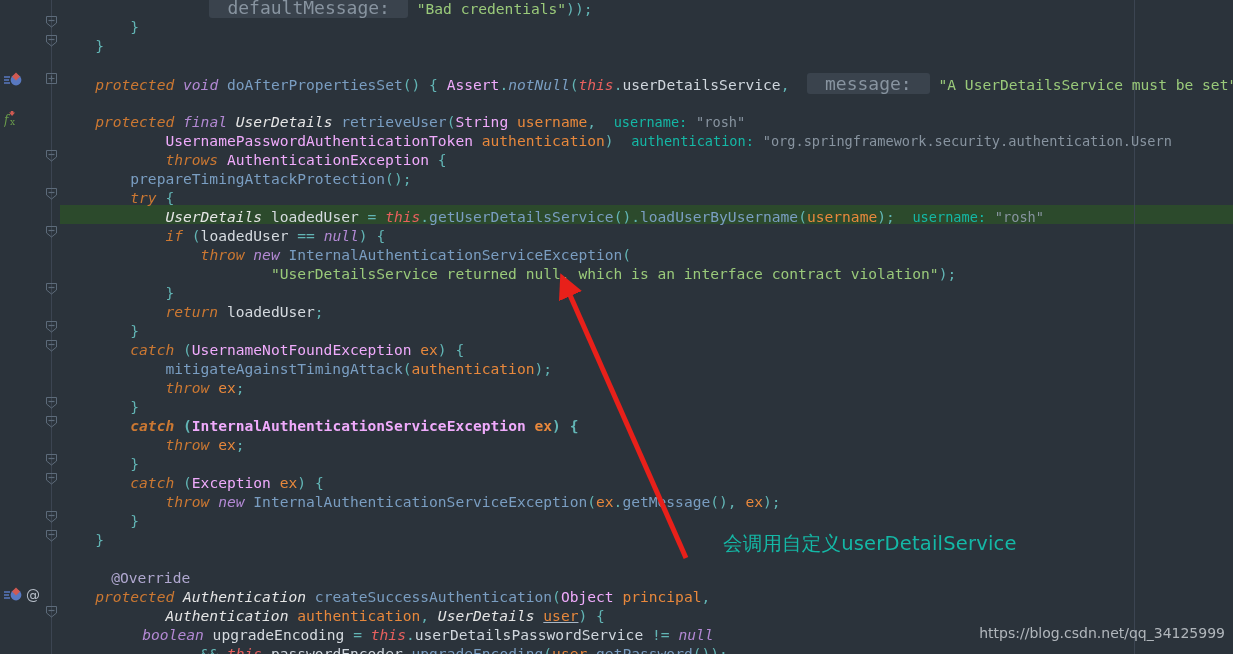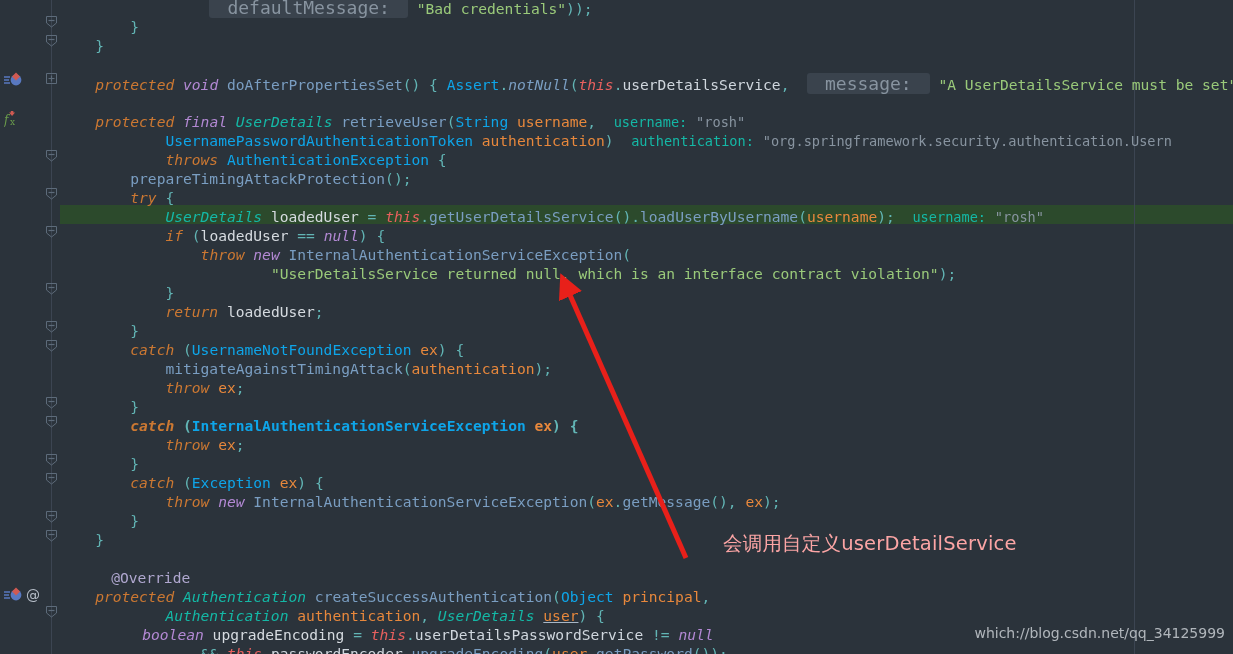--- a/index.html
+++ b/index.html
@@ -93,27 +93,27 @@
     top: 0;
     left: 1134px;
     width: 1px; height: 654px;
     background: #3c4552;
     z-index: 1;
   }
 
   
   .kw    { color: #cc7832; font-style: italic; }
   .mod   { color: #b389d4; font-style: italic; }
-  .type  { color: #14b8a6; font-style: italic; }
+  .type  { color: #e5e5e5; font-style: italic; }
   .meth  { color: #7a9ec2; }
   .str   { color: #9aca7a; }
   .param { color: #e8883c; }
   .ident { color: #d6dbe0; }
   .this  { color: #e8605e; font-style: italic; }
-  .cls   { color: #0ea5e9; }
+  .cls   { color: #f0abfc; }
   .punct { color: #62b5b5; }
   .ann   { color: #b0a8d0; margin-left: 16px; }
   .fld   { color: #d0d7de; }
   .nullk { color: #b389d4; font-style: italic; }
   .under { text-decoration: underline; text-decoration-color:#a9b7c6;}
 
   
   .hint {
     color: #8894a0;
     background: #3a434d;
@@ -328,17 +328,17 @@
 
   <svg class="overlay" width="1233" height="654" viewBox="0 0 1233 654">
     <defs>
       <marker id="ah" markerWidth="5" markerHeight="5" refX="2.2" refY="2.5" orient="auto" markerUnits="strokeWidth">
         <path d="M0,0 L5,2.5 L0,5 z" fill="#e8201a"></path>
       </marker>
     </defs>
     <line id="arrow-line" stroke="#e8201a" stroke-width="5" marker-end="url(#ah)" x1="686" y1="558" x2="566" y2="286"></line>
   </svg>
 
-  <div class="note" style="color: #fca5a5;">会调用自定义userDetailService</div>
-
-  <div class="watermark" style="color: rgb(200, 205, 210);">which://blog.csdn.net/qq_34125999</div>
+  <div class="note" style="color: #14b8a6;">会调用自定义userDetailService</div>
+
+  <div class="watermark" style="color: rgb(200, 205, 210);">https://blog.csdn.net/qq_34125999</div>
 
 </div>
 
 </body></html>

